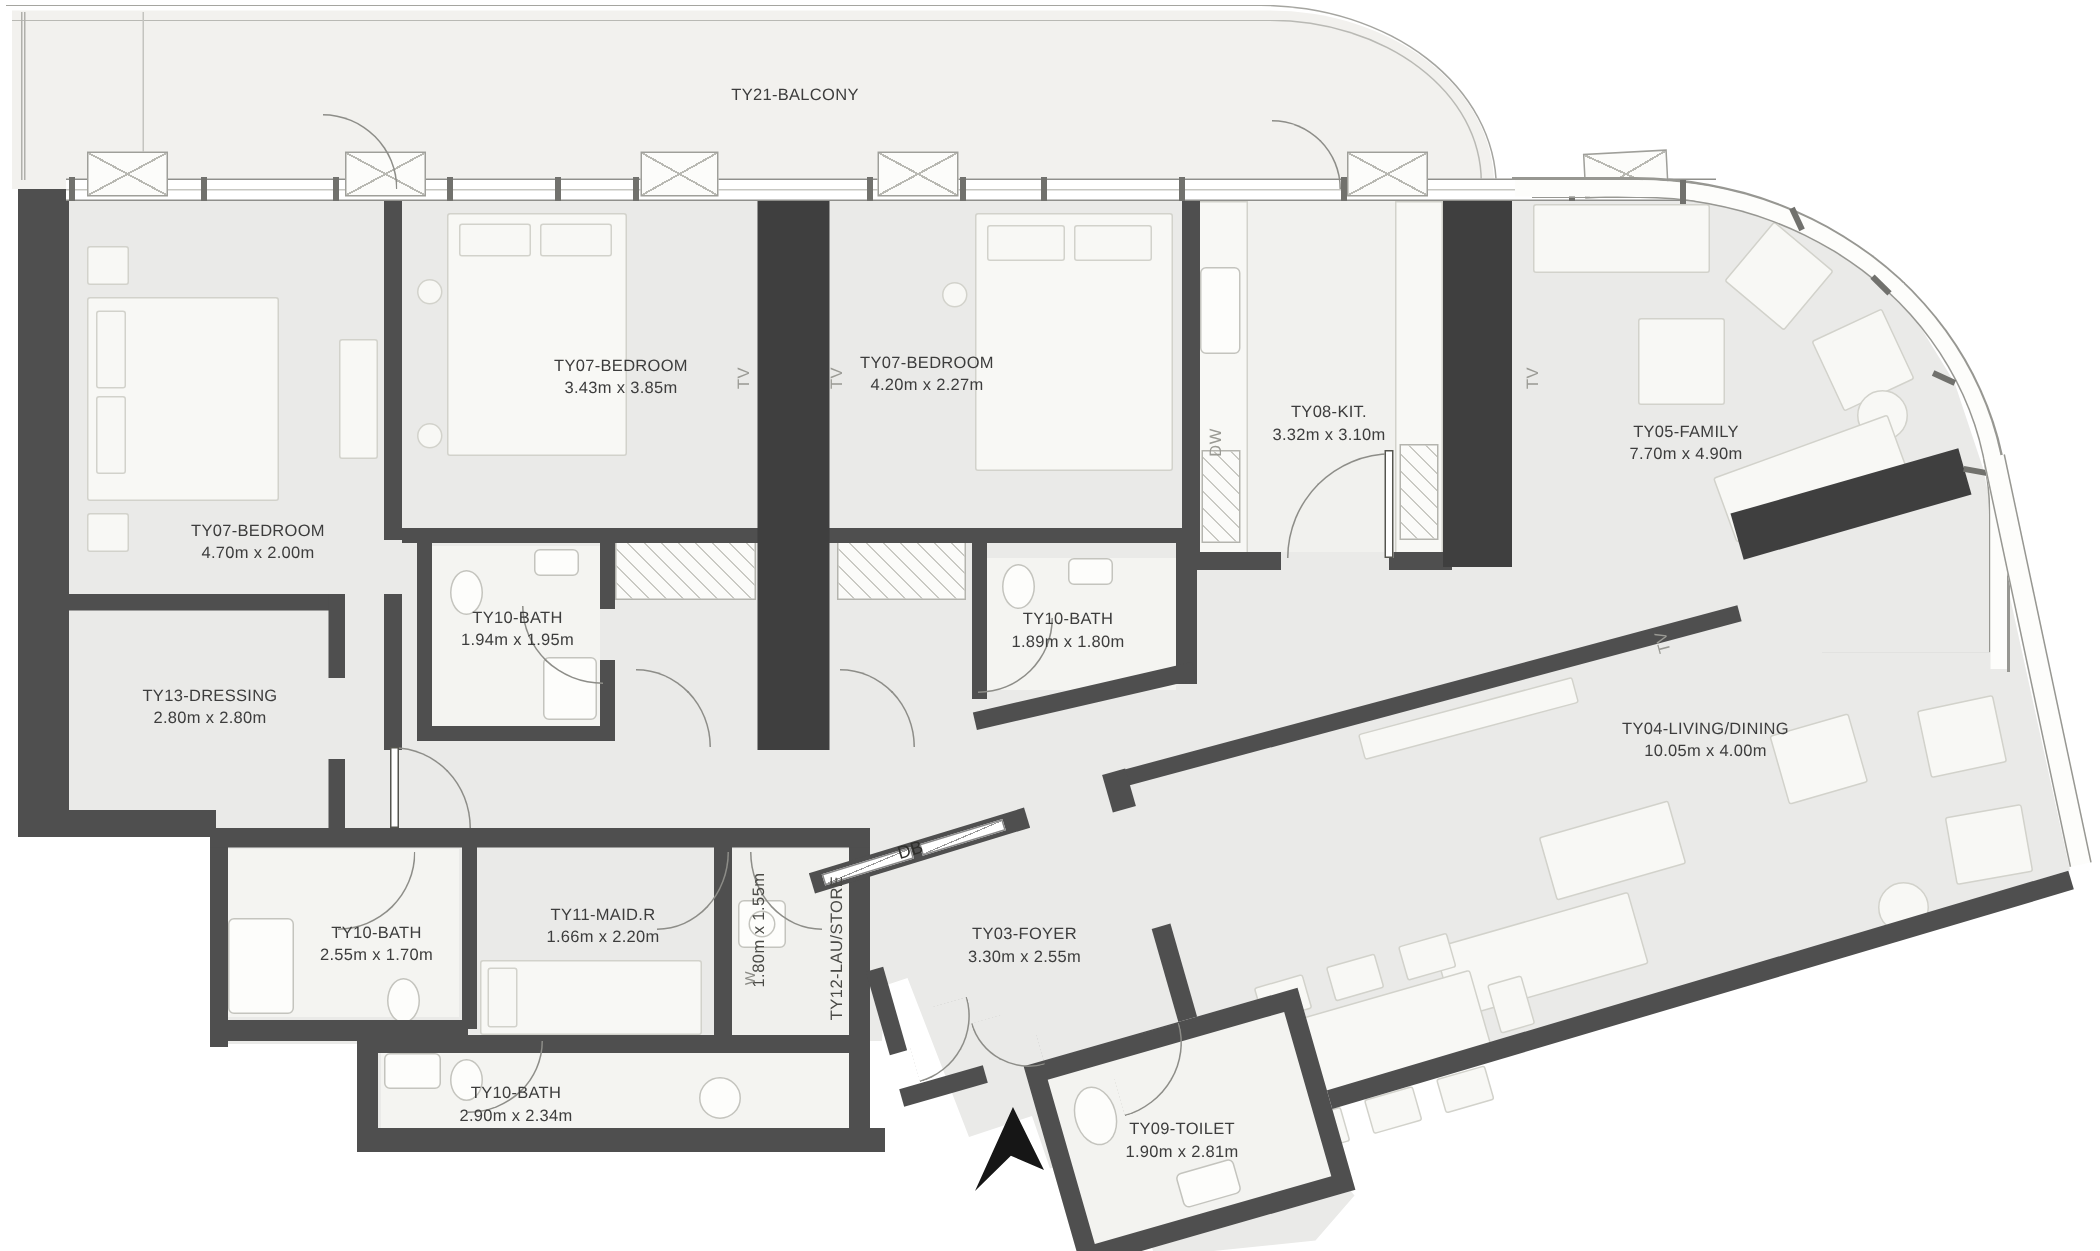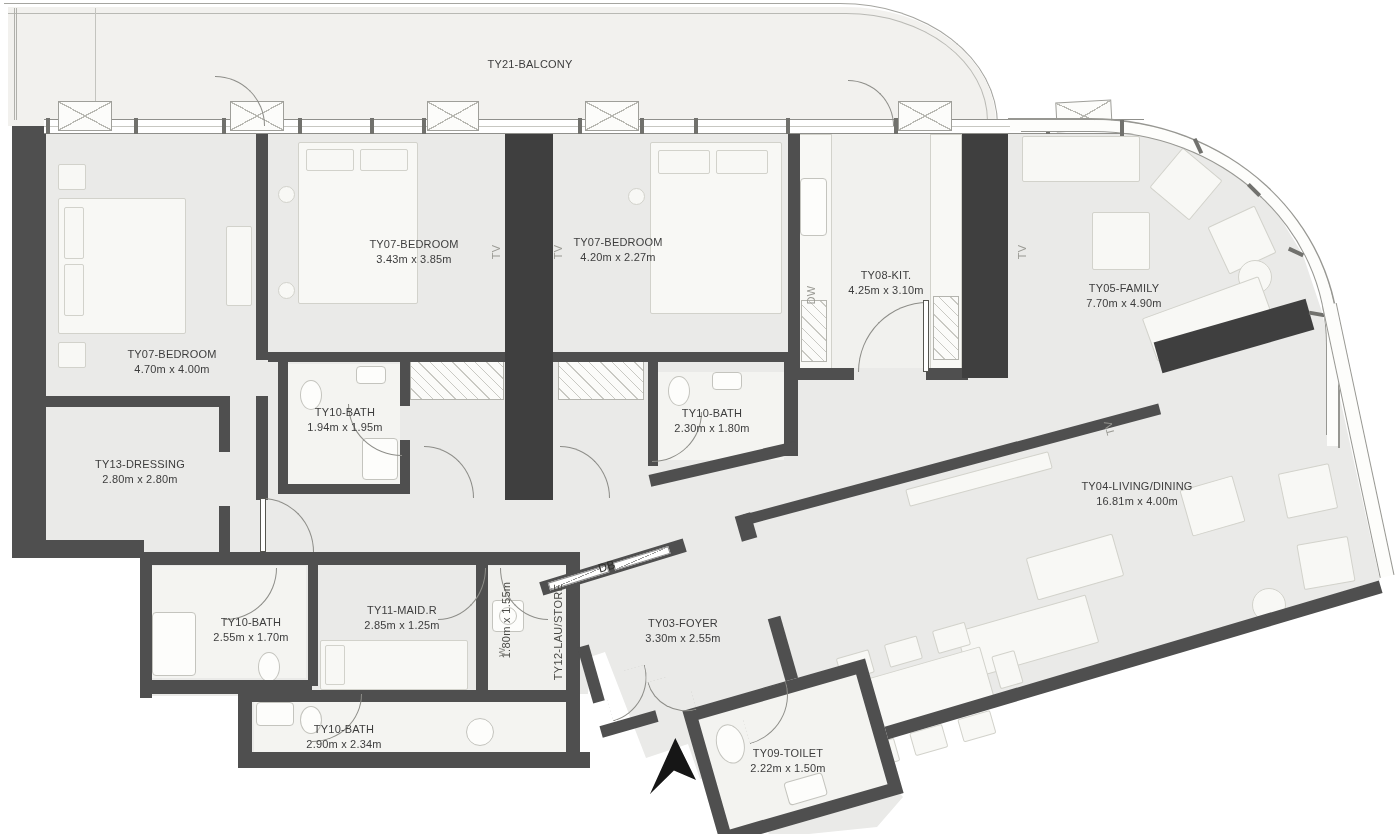--- a/index.html
+++ b/index.html
@@ -228,75 +228,75 @@
   <div class="arc arc-br" style="left:742px;top:688px;width:52px;height:50px;transform:rotate(-16deg)"></div>
 
   <div class="abs" style="left:650px;top:738px;width:46px;height:56px;background:#161616;
        clip-path:polygon(55% 0%,100% 75%,52% 58%,0% 100%)"></div>
 
   <div class="rlabel" style="left:530px;top:64px">
     <div>TY21-BALCONY</div>
   </div>
   <div class="rlabel" style="left:172px;top:362px">
     <div>TY07-BEDROOM</div>
-    <div>4.70m x 4.00m</div>
+    <div>4.70m x 2.00m</div>
   </div>
   <div class="rlabel" style="left:414px;top:252px">
     <div>TY07-BEDROOM</div>
     <div>3.43m x 3.85m</div>
   </div>
   <div class="rlabel" style="left:618px;top:250px">
     <div>TY07-BEDROOM</div>
     <div>4.20m x 2.27m</div>
   </div>
   <div class="rlabel" style="left:886px;top:283px">
     <div>TY08-KIT.</div>
-    <div>4.25m x 3.10m</div>
+    <div>3.32m x 3.10m</div>
   </div>
   <div class="rlabel" style="left:1124px;top:296px">
     <div>TY05-FAMILY</div>
     <div>7.70m x 4.90m</div>
   </div>
   <div class="rlabel" style="left:345px;top:420px">
     <div>TY10-BATH</div>
     <div>1.94m x 1.95m</div>
   </div>
   <div class="rlabel" style="left:712px;top:421px">
     <div>TY10-BATH</div>
-    <div>2.30m x 1.80m</div>
+    <div>1.89m x 1.80m</div>
   </div>
   <div class="rlabel" style="left:140px;top:472px">
     <div>TY13-DRESSING</div>
     <div>2.80m x 2.80m</div>
   </div>
   <div class="rlabel" style="left:1137px;top:494px">
     <div>TY04-LIVING/DINING</div>
-    <div>16.81m x 4.00m</div>
+    <div>10.05m x 4.00m</div>
   </div>
   <div class="rlabel" style="left:251px;top:630px">
     <div>TY10-BATH</div>
     <div>2.55m x 1.70m</div>
   </div>
   <div class="rlabel" style="left:402px;top:618px">
     <div>TY11-MAID.R</div>
-    <div>2.85m x 1.25m</div>
+    <div>1.66m x 2.20m</div>
   </div>
   <div class="vlabel" style="left:506px;top:620px">1.80m x 1.55m</div>
   <div class="vlabel" style="left:558px;top:632px">TY12-LAU/STORE</div>
   <div class="rlabel" style="left:683px;top:631px">
     <div>TY03-FOYER</div>
     <div>3.30m x 2.55m</div>
   </div>
   <div class="rlabel" style="left:344px;top:737px">
     <div>TY10-BATH</div>
     <div>2.90m x 2.34m</div>
   </div>
   <div class="rlabel" style="left:788px;top:761px">
     <div>TY09-TOILET</div>
-    <div>2.22m x 1.50m</div>
+    <div>1.90m x 2.81m</div>
   </div>
 
   <div class="rlabel" style="left:607px;top:567px;transform:translate(-50%,-50%) rotate(-17deg);font-size:12px;color:#2f2f2c">DB</div>
   <div class="vlabel" style="left:811px;top:295px;color:#9a9a94">DW</div>
   <div class="vlabel small" style="left:501px;top:652px">W</div>
   <div class="vlabel" style="left:496px;top:252px;color:#9a9a94">TV</div>
   <div class="vlabel" style="left:558px;top:252px;color:#9a9a94">TV</div>
   <div class="vlabel" style="left:1022px;top:252px;color:#9a9a94">TV</div>
   <div class="vlabel" style="left:1109px;top:428px;color:#9a9a94;transform:translate(-50%,-50%) rotate(165deg)">TV</div>
 </div>

